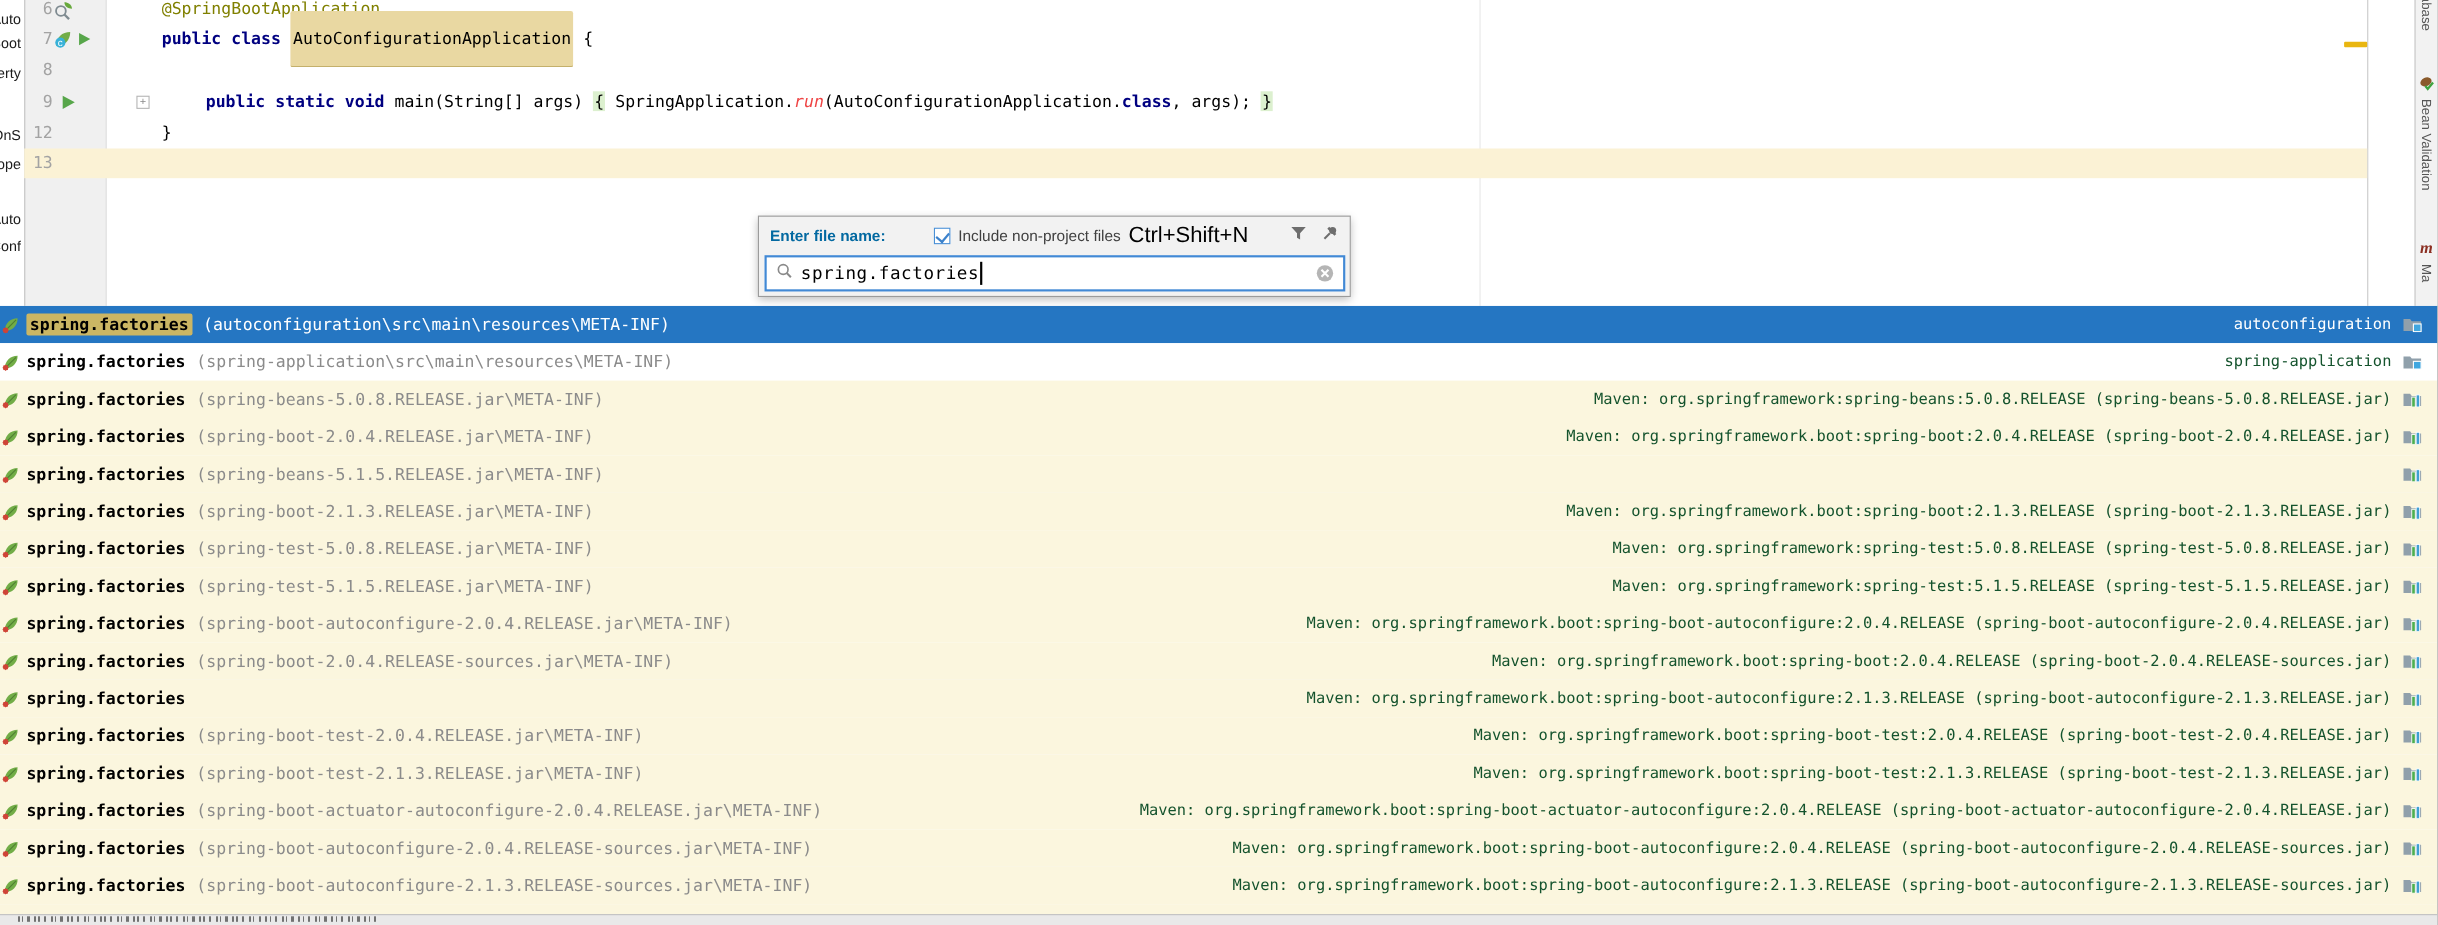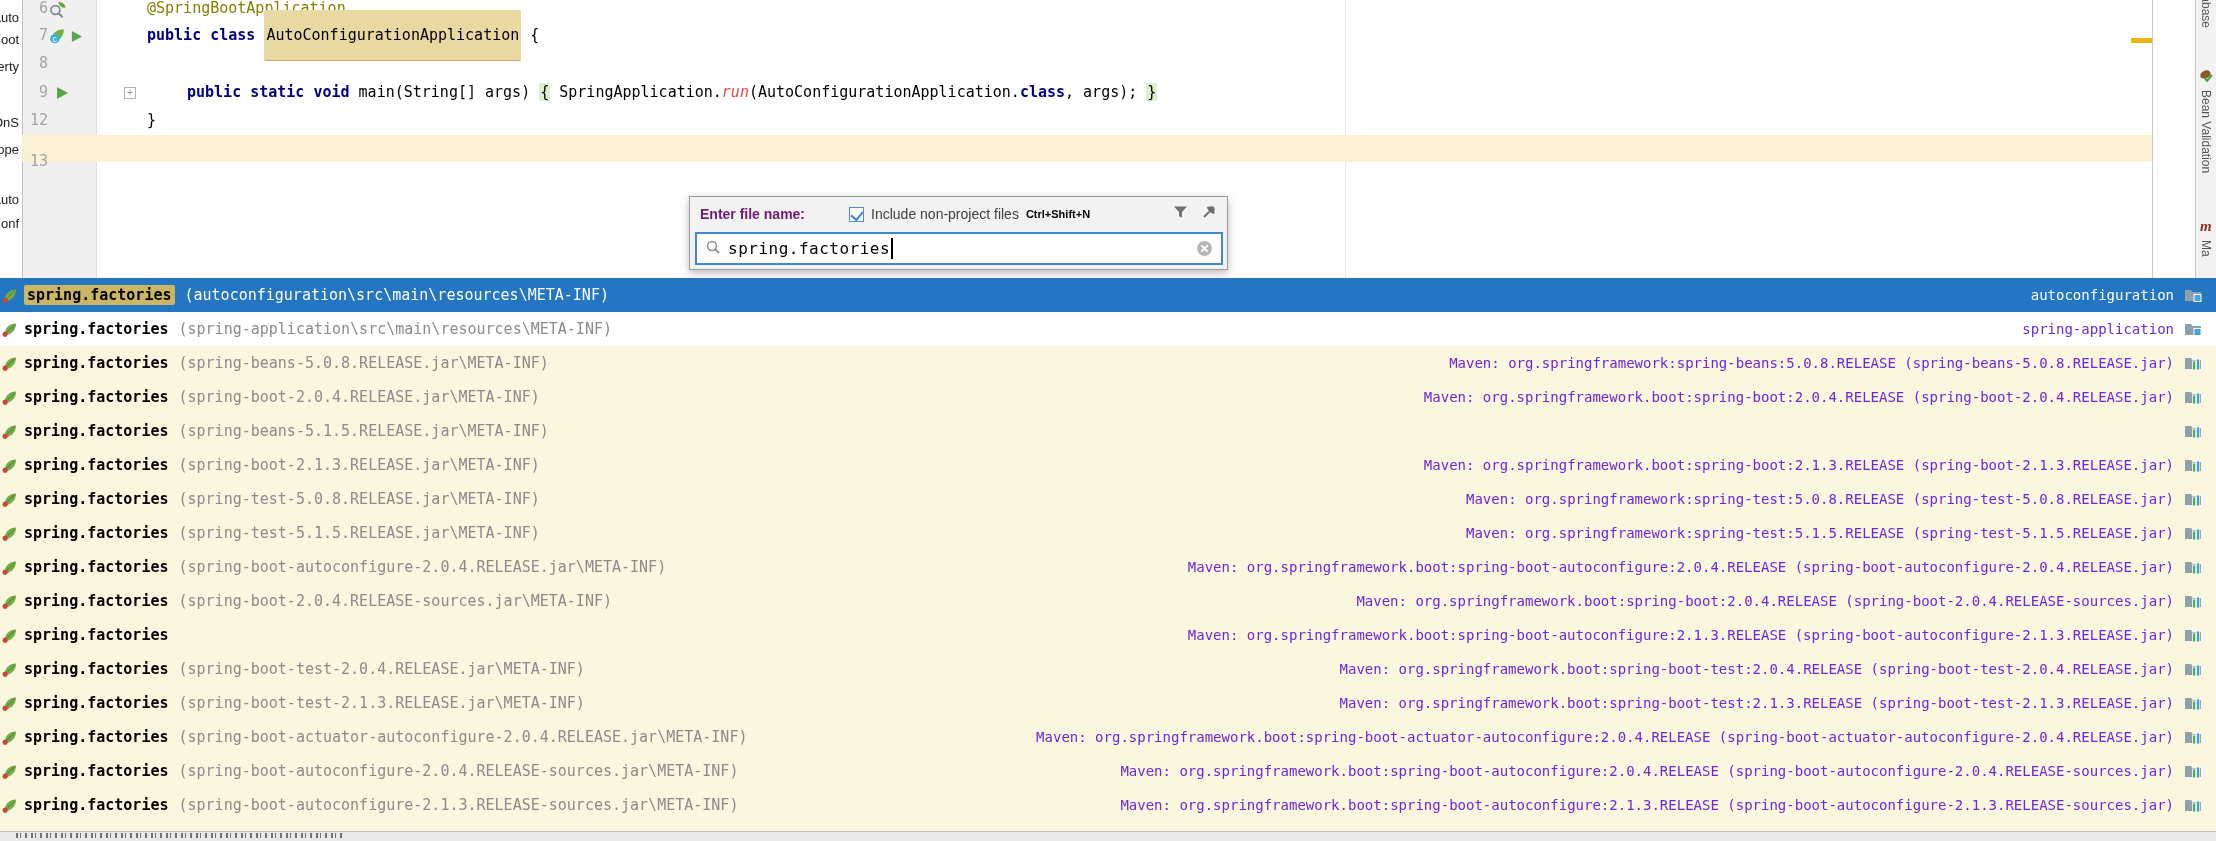--- a/index.html
+++ b/index.html
@@ -35,47 +35,47 @@
   #tool-stripe{position:absolute;left:2195px;top:0;width:21px;height:278px;background:#f2f2f2;border-left:1px solid #c6c6c6;}
   .stripe-label{position:absolute;left:3px;writing-mode:vertical-rl;font-size:12px;color:#555;white-space:nowrap;}
   .stripe-ic{position:absolute;left:3px;}
   #maven-m{position:absolute;left:4px;top:218px;font-family:"Liberation Serif",serif;
            font-style:italic;font-weight:bold;font-size:15px;color:#8b2f22;}
 
   
   #goto-dialog{position:absolute;left:689px;top:196px;width:539px;height:74px;background:#f2f2f2;
                border:1px solid #9b9b9b;box-shadow:0 3px 8px rgba(0,0,0,.28);z-index:10;}
   #dlg-header{display:flex;align-items:center;height:34px;padding:0 10px;}
-  #dlg-title{font-size:14px;font-weight:bold;color:#701a75;}
+  #dlg-title{font-size:14px;font-weight:bold;color:#0369a1;}
   #dlg-checkbox{width:15px;height:15px;background:#fff;border:1px solid #4a90d6;margin-left:44px;position:relative;cursor:default;}
   #dlg-checkbox::after{content:"";position:absolute;left:3px;top:1px;width:6px;height:9px;
                        border:solid #3c82cc;border-width:0 2px 2px 0;transform:rotate(40deg);}
   #dlg-cb-label{font-size:14px;color:#404040;margin-left:7px;}
-  #dlg-shortcut{font-size:11px;font-weight:bold;color:#000;margin-left:7px;}
+  #dlg-shortcut{font-size:20px;font-weight:normal;color:#000;margin-left:7px;}
   #dlg-icons{margin-left:auto;display:flex;align-items:center;gap:13px;}
   #dlg-input{position:absolute;left:5px;top:35px;width:528px;height:33px;background:#fff;
              border:2px solid #4289d5;display:flex;align-items:center;padding:0 8px;}
   #dlg-value{font-family:"DejaVu Sans Mono",monospace;font-size:16px;color:#000;margin-left:7px;letter-spacing:.5px;}
   #input-caret{width:2px;height:21px;background:#000;margin-left:1px;animation:blink 1.1s steps(1) infinite;}
   @keyframes blink{50%{opacity:0;}}
   #clear-btn{margin-left:auto;width:17px;height:17px;cursor:pointer;}
 
   
   #results{position:absolute;left:0;top:278px;width:2216px;height:553px;overflow:hidden;z-index:5;}
   .res-row{display:flex;align-items:center;height:34px;padding:0 14px 0 2px;white-space:nowrap;}
   .bg-sel{background:var(--sel,#2576c2);}
   .bg-white{background:#ffffff;}
   .bg-lib{background:var(--libbg,#fbf6de);}
   .ic{width:18px;height:16px;flex:0 0 auto;display:inline-block;}
   .fname{font-family:"DejaVu Sans Mono",monospace;font-size:15px;font-weight:bold;color:#000;margin-left:4px;}
   .fname.match{background:var(--match,#cbb664);border-radius:2px;padding:1px 3px;}
   .fpath{font-family:"DejaVu Sans Mono",monospace;font-size:15px;color:#8b8b8b;margin-left:10px;}
   .bg-sel .fpath{color:#ffffff;text-align:right;}
   .flex1{flex:1 1 auto;}
-  .rtext{font-family:"DejaVu Sans Mono",monospace;font-size:14px;color:#6d28d9;margin-right:10px;}
+  .rtext{font-family:"DejaVu Sans Mono",monospace;font-size:14px;color:#14532d;margin-right:10px;}
   .bg-sel .rtext{color:#ffffff;}
 
   
   #status-bar{position:absolute;left:0;top:831px;width:2216px;height:10px;background:#e9e9e9;
               border-top:1px solid #c0c0c0;z-index:6;}
   #status-smudge{position:absolute;left:16px;top:1px;width:330px;height:5px;opacity:.75;
     background:repeating-linear-gradient(90deg,#4a4a4a 0 2px,transparent 2px 4px,#4a4a4a 4px 5px,
                transparent 5px 9px,#4a4a4a 9px 11px,transparent 11px 15px);}
 </style>
 </head>
@@ -141,21 +141,21 @@
   <div class="lnum" style="top: -5px;">6</div>
       <div class="code-line" style="top: -5px; left: 147px;"><span class="tk-ann">@SpringBootApplication</span></div>
       <div class="lnum" style="top: 22px;">7</div>
       <div class="code-line" style="top: 22px; left: 147px;"><span class="tk-kw">public class </span><span class="tk-hlid">AutoConfigurationApplication</span><span class="tk-pl"> {</span></div>
       <div class="lnum" style="top: 50px;">8</div>
       <div class="code-line" style="top: 50px; left: 147px;"></div>
       <div class="lnum" style="top: 79px;">9</div>
       <div class="code-line" style="top: 79px; left: 187px;"><span class="tk-kw">public static void </span><span class="tk-pl">main(String[] args) </span><span class="tk-fold">{</span><span class="tk-pl"> SpringApplication.</span><span class="tk-it">run</span><span class="tk-pl">(AutoConfigurationApplication.</span><span class="tk-kw">class</span><span class="tk-pl">, args); </span><span class="tk-fold">}</span></div>
       <div class="lnum" style="top: 107px;">12</div>
       <div class="code-line" style="top: 107px; left: 147px;"><span class="tk-pl">}</span></div>
-      <div class="lnum" style="top: 148px;">13</div>
+      <div class="lnum" style="top: 135px;">13</div>
       <div class="code-line" style="top: 135px; left: 147px;"></div>
     </div>
 
   <div id="goto-dialog">
     <div id="dlg-header">
       <span id="dlg-title">Enter file name:</span>
       <span id="dlg-checkbox"></span>
       <span id="dlg-cb-label">Include non-project files</span>
       <span id="dlg-shortcut">Ctrl+Shift+N</span>
       <span id="dlg-icons">

